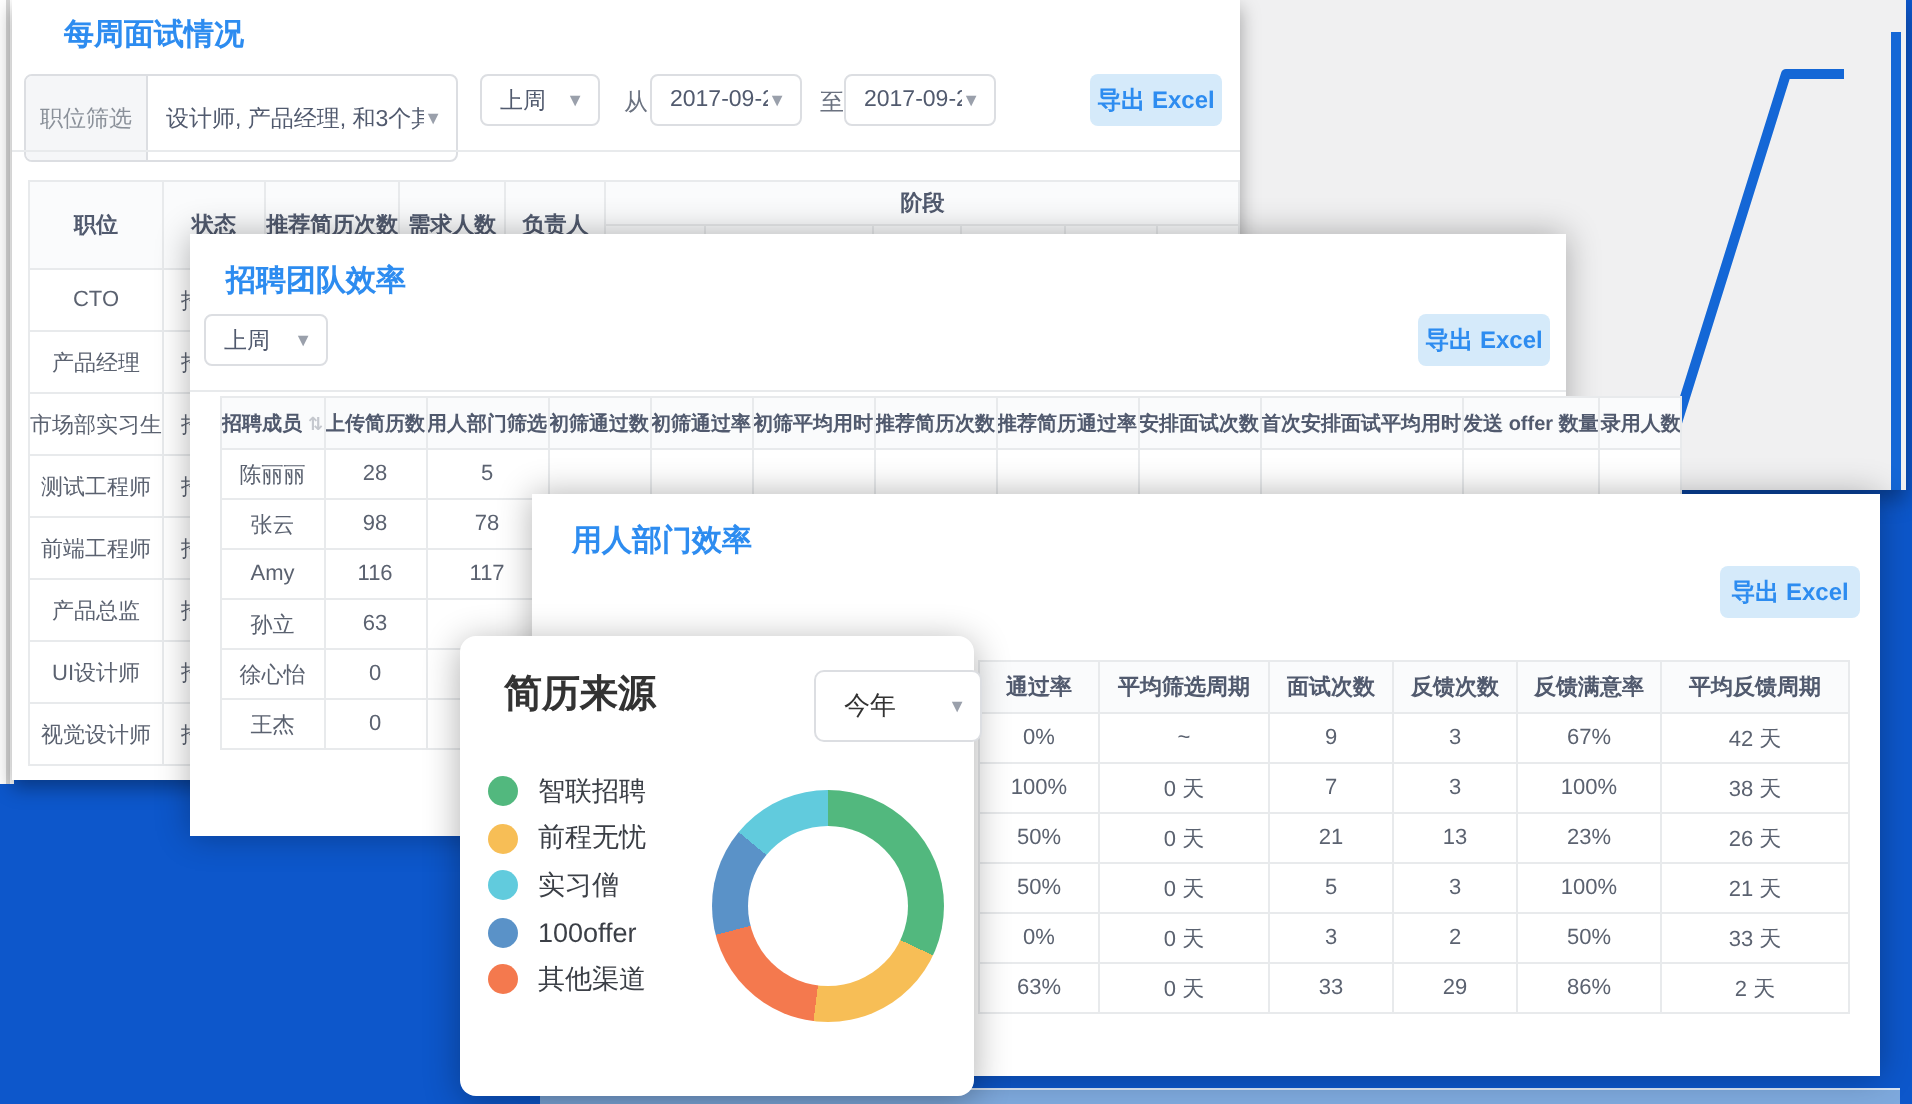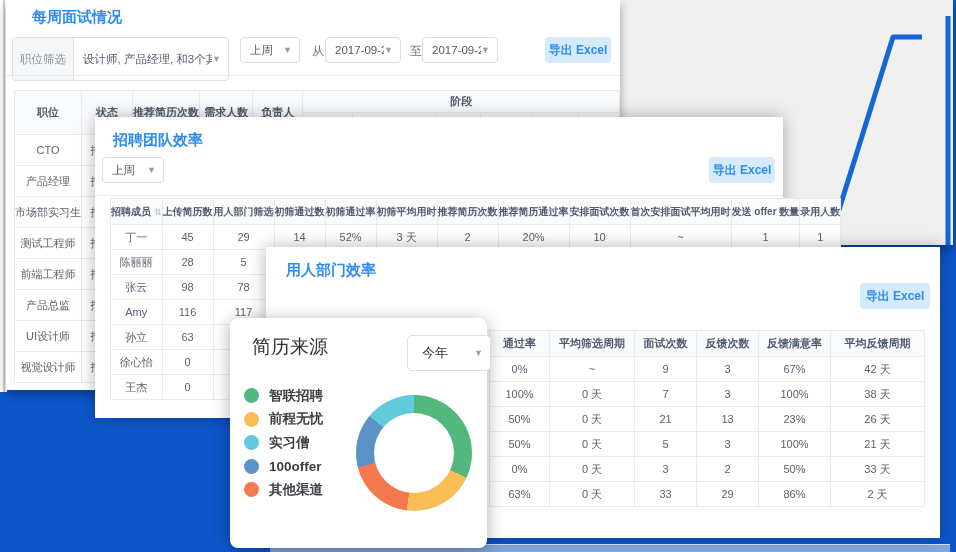--- a/index.html
+++ b/index.html
@@ -49,27 +49,27 @@
   #weekly-table { position:absolute; left:8px; top:90px; font-size:11px; }
   #weekly-table th { height:22px; font-size:11px; }
   #weekly-table td { height:31px; }
   #team-table { position:absolute; left:15px; top:81px; font-size:11px; }
   #team-table th { height:26px; font-size:10px; }
   #team-table td { height:25px; }
   #dept-table { position:absolute; left:223px; top:83px; font-size:11px; }
   #dept-table th { height:26px; font-size:11px; }
   #dept-table td { height:25px; }
   
-  #resume-title { position:absolute; left:22px; top:16px; font-size:19px; font-weight:normal; color:#333; }
+  #resume-title { position:absolute; left:22px; top:16px; font-size:19px; font-weight:bold; color:#333; }
   #resume-period { left:177px; top:17px; width:84px; height:36px; border-radius:5px; font-size:13px; color:#333; }
   #resume-period .val { padding-left:14px; }
   .legend { position:absolute; left:14px; top:66px; }
   .legend-item { display:flex; align-items:center; height:23.5px; }
   .legend-dot { width:15px; height:15px; border-radius:50%; margin-right:10px; flex:none; }
-  .legend-label { font-size:13.5px; font-weight:700; color:#3b3f46; white-space:nowrap; }
+  .legend-label { font-size:13.5px; font-weight:400; color:#3b3f46; white-space:nowrap; }
   #donut { position:absolute; left:126px; top:77px; width:116px; height:116px; border-radius:50%; }
   #donut-hole { position:absolute; left:18px; top:18px; width:80px; height:80px; border-radius:50%; background:#fff; }
   
   .decor { position:absolute; left:300px; top:0; width:653px; height:245px; z-index:0; pointer-events:none; }
 </style>
 </head>
 <body>
 
 <div class="bg-gray"></div>
 <svg class="decor" viewBox="0 0 653 245">
@@ -280,34 +280,20 @@
           <th>初筛平均用时</th>
           <th>推荐简历次数</th>
           <th>推荐简历通过率</th>
           <th>安排面试次数</th>
           <th>首次安排面试平均用时</th>
           <th>发送 offer 数量</th>
           <th>录用人数</th>
         </tr>
       </thead>
       <tbody>
-        <tr>
-          <td>丁一</td>
-          <td>45</td>
-          <td>29</td>
-          <td>14</td>
-          <td>52%</td>
-          <td>3 天</td>
-          <td>2</td>
-          <td>20%</td>
-          <td>10</td>
-          <td>~</td>
-          <td>1</td>
-          <td>1</td>
-        </tr>
         <tr>
           <td>陈丽丽</td>
           <td>28</td>
           <td>5</td>
           <td></td>
           <td></td>
           <td></td>
           <td></td>
           <td></td>
           <td></td>

